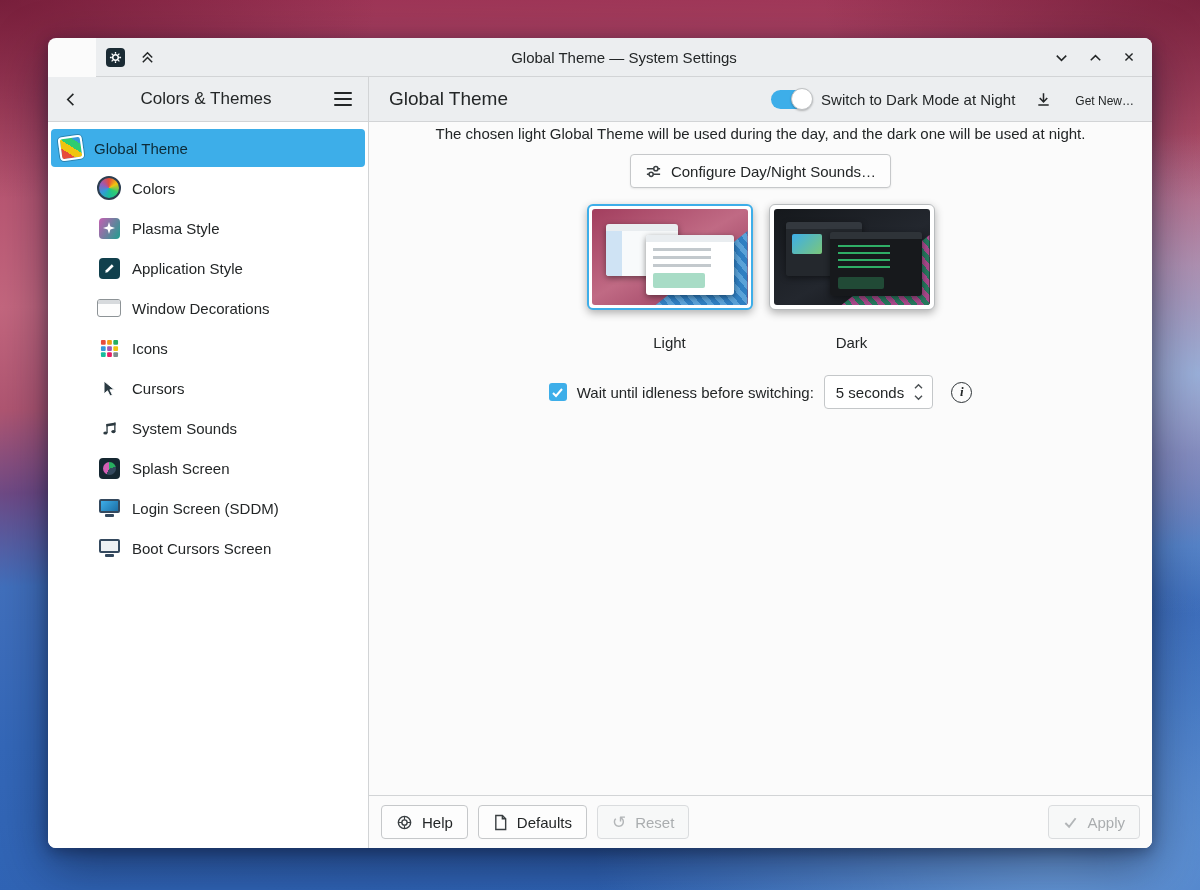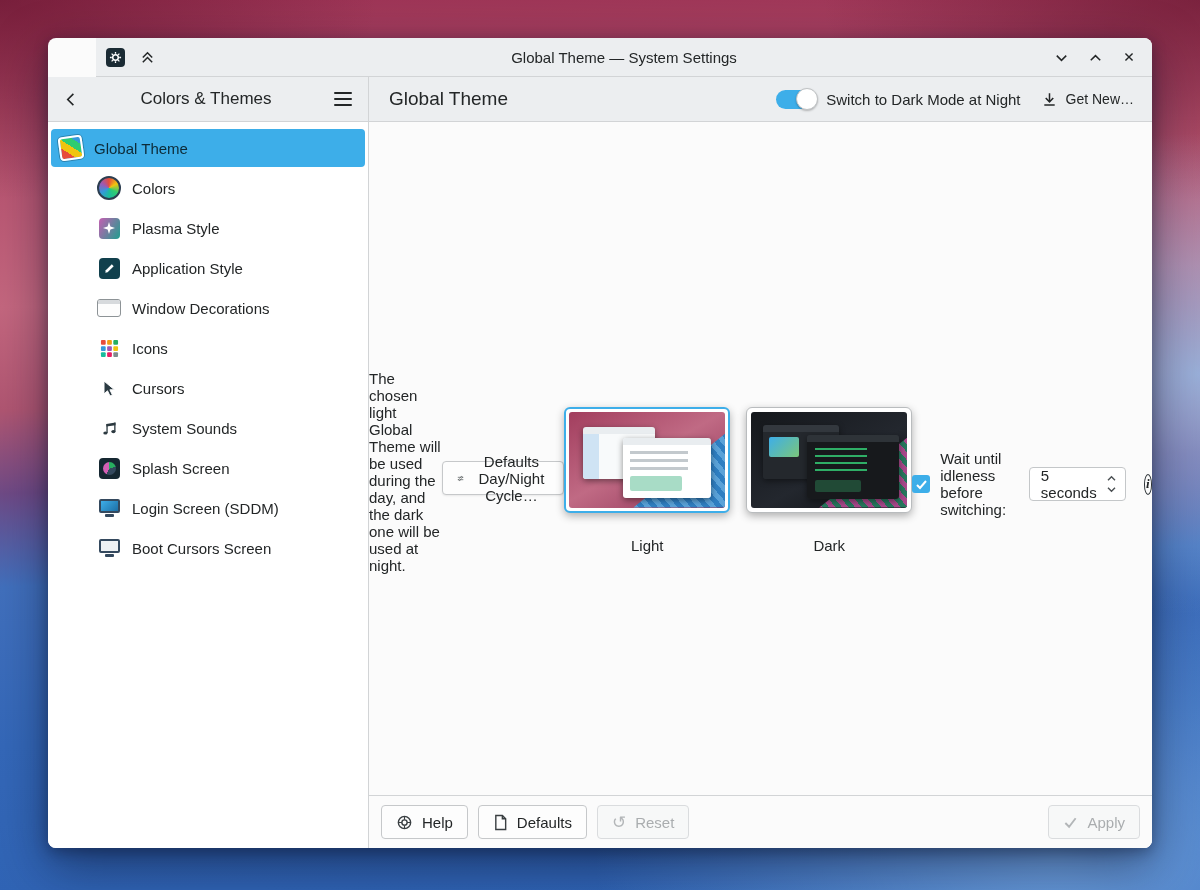--- a/index.html
+++ b/index.html
@@ -71,23 +71,23 @@
   .mon-stand{width:9px;height:3px;background:#34495e;margin-top:1px;border-radius:1px;}
 
   
   .main{flex:1;min-width:0;display:flex;flex-direction:column;background:#fbfbfb;}
   .main-header{flex:none;height:44px;background:#eceef0;border-bottom:1px solid #d2d4d6;display:flex;align-items:center;padding:0 14px 0 20px;gap:16px;}
   .main-title{font-size:19px;font-weight:500;}
   .spacer{flex:1;}
   .toggle-group{display:flex;align-items:center;gap:10px;font-size:15px;}
   .switch{width:40px;height:19px;border-radius:10px;background:#3daee9;position:relative;flex:none;}
   .switch-knob{position:absolute;right:-2px;top:-2px;width:22px;height:22px;background:#fff;border:1px solid #bfc2c4;border-radius:50%;box-sizing:border-box;box-shadow:0 1px 2px rgba(0,0,0,.25);}
-  .getnew{display:flex;align-items:flex-start;gap:8px;font-size:14px;padding:4px 4px;border-radius:4px;}
-
-  .content{flex:1;display:flex;flex-direction:row;align-items:center;padding-top:27px;}
+  .getnew{display:flex;align-items:flex-end;gap:23px;font-size:12px;padding:4px 4px;border-radius:4px;}
+
+  .content{flex:1;display:flex;flex-direction:column;align-items:center;padding-top:3px;}
   .description{font-size:15px;}
   .btn{height:34px;box-sizing:border-box;padding:0 14px;background:#fdfdfd;border:1px solid #c6c8ca;border-radius:4px;
        font-size:15px;color:#232627;display:inline-flex;align-items:center;gap:9px;font-family:inherit;}
   .btn.disabled{color:#aaadaf;border-color:#dadcde;background:#f7f8f8;}
   .configure-btn{margin-top:12px;box-shadow:0 1px 2px rgba(0,0,0,.08);}
 
   .cards{display:flex;gap:16px;margin-top:16px;align-items:flex-start;}
   .card-col{display:flex;flex-direction:column;align-items:center;gap:24px;}
   .theme-card{width:166px;height:106px;box-sizing:border-box;background:#fff;border:1px solid #b9bcbe;border-radius:6px;padding:4px;box-shadow:0 3px 8px rgba(0,0,0,.3);}
   .theme-card.selected{border:2px solid #3daee9;padding:3px;}
@@ -323,21 +323,21 @@
 
         <div class="description">The chosen light Global Theme will be used during the day, and the dark one will be used at night.</div>
 
         <button class="btn configure-btn">
           <svg width="17" height="17" viewBox="0 0 18 18" stroke="#3a3f42" stroke-width="1.6" fill="#fff">
               <path d="M2 6 L16 6"></path>
               <circle cx="11.5" cy="6" r="2.2"></circle>
               <path d="M2 12 L16 12"></path>
               <circle cx="6.5" cy="12" r="2.2"></circle>
             </svg>
-          <span>Defaults Day/Night Cycle…</span>
+          <span>Configure Day/Night Sounds…</span>
         </button>
 
         <div class="cards">
 
           <div class="card-col">
             <div class="theme-card selected">
               <div class="shot shot-light">
                 <span class="stripes stripes-light"></span>
                 <span class="pwin pwin-la">
                     <span class="psb"></span>

